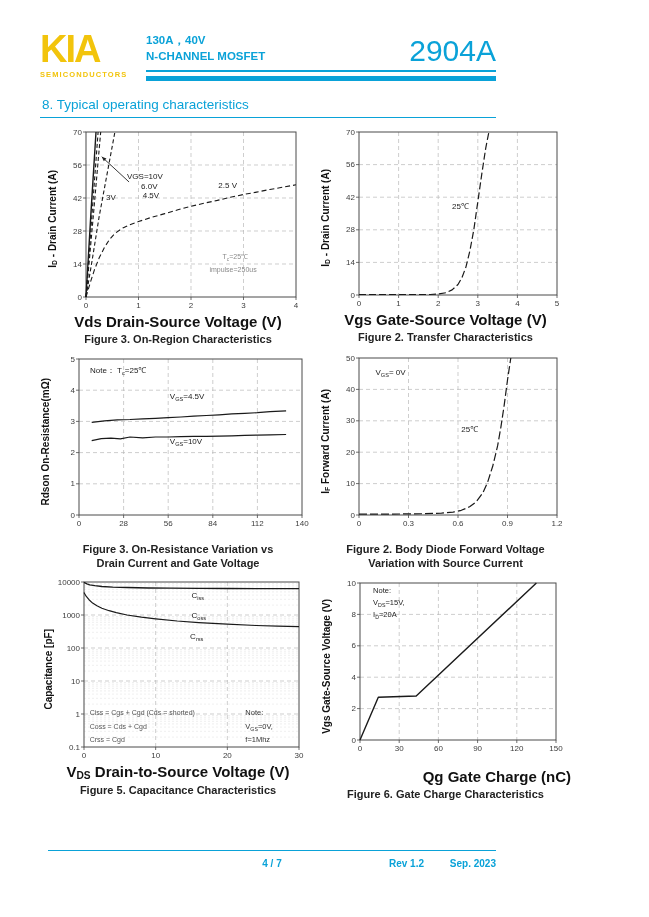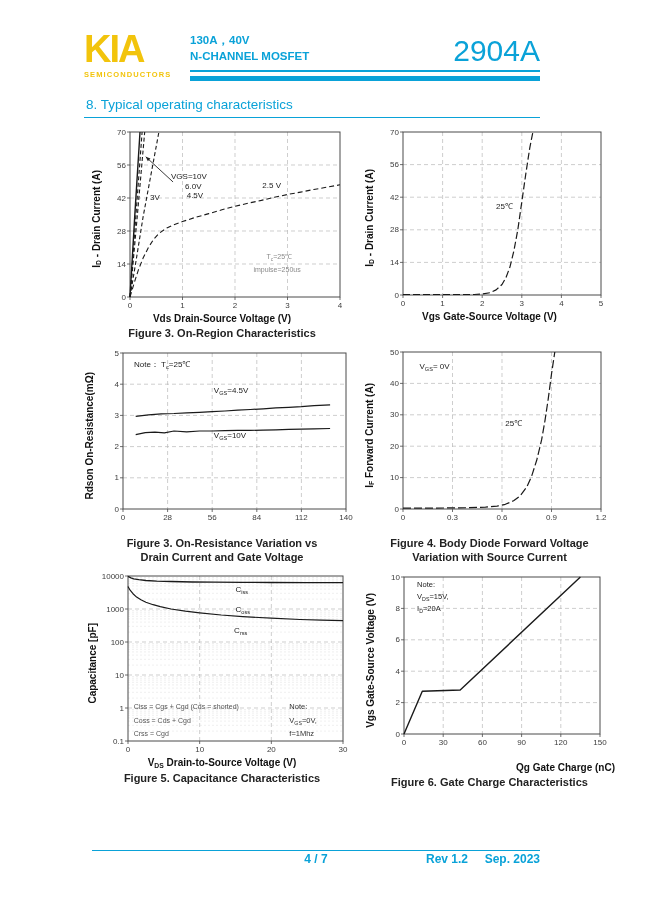--- a/index.html
+++ b/index.html
@@ -1,50 +1,50 @@
 <!DOCTYPE html>
 <html lang="en" style="--accent: #0aa2d8; --logo: #f2c40c;"><head>
 <meta charset="utf-8">
 <style>
   :root{ --accent:#0aa2d8; --logo:#f2c40c; }
   html,body{margin:0;padding:0;background:#fff;}
   body{width:649px;height:917px;font-family:"Liberation Sans",sans-serif;overflow:hidden;}
-  .page{box-sizing:border-box;width:536px;height:917px;padding:32px 40px 0 40px;position:relative;background:#fff;margin-left:44px;}
+  .page{box-sizing:border-box;width:536px;height:917px;padding:32px 40px 0 40px;position:relative;background:#fff;}
 
   
   header{display:flex;align-items:flex-start;}
   .logo-col{width:106px;flex:0 0 106px;}
   .logo{color:var(--logo);font-size:38px;font-weight:800;letter-spacing:-2px;line-height:.9;}
   .logo-sub{color:var(--logo);font-size:7.5px;font-weight:700;letter-spacing:1.1px;margin-top:4px;}
   .head-right{flex:1;padding-top:1px;}
   .head-top{display:flex;justify-content:space-between;align-items:flex-start;}
   .spec{color:var(--accent);font-weight:700;font-size:11.5px;line-height:1.35;}
   .part-no{color:var(--accent);font-size:30px;font-weight:500;line-height:1;margin-top:3px;}
   .rule-thin{height:1.5px;background:var(--accent);margin-top:4px;}
   .rule-thick{height:5px;background:var(--accent);margin-top:4px;}
 
   .section-title{color:var(--accent);font-size:13.5px;font-weight:400;margin:16px 0 0 0;padding:0 0 5px 2px;border-bottom:1.5px solid var(--accent);}
 
   
   .charts{display:grid;grid-template-columns:1fr 1fr;column-gap:4px;row-gap:6px;margin-top:8px;}
   figure.fig{margin:0;text-align:center;}
   .plotwrap{display:flex;align-items:center;justify-content:center;}
   .ylab{writing-mode:vertical-rl;transform:rotate(180deg);font-weight:700;font-size:10px;color:#111;white-space:nowrap;}
-  .xlab{font-weight:700;font-size:10px;color:#111;margin-top:0;}
+  .xlab{font-weight:700;font-size:15px;color:#111;margin-top:0;}
   .cap{font-weight:700;font-size:11px;color:#222;margin-top:3px;white-space:pre-line;line-height:1.25;}
   .fig-3 .cap,.fig-4 .cap{margin-top:12px;}
   .fig-6 .xlab{margin-top:12px;text-align:right;}
   .sub{font-size:68%;vertical-align:-2px;}
 
   svg.chart{display:block;}
   svg text{font-family:"Liberation Sans",sans-serif;}
   svg text.tick{font-size:8px;fill:#3d3d3d;}
 
   
-  footer{position:absolute;left:48px;right:40px;top:850px;border-top:1.5px solid var(--accent);padding-top:1px;color:var(--accent);font-weight:700;font-size:12px;height:20px;}
+  footer{position:absolute;left:48px;right:40px;top:850px;border-top:1.5px solid var(--accent);padding-top:7px;color:var(--accent);font-weight:700;font-size:10px;height:20px;}
   .page-num{position:absolute;left:50%;transform:translateX(-50%);}
   .rev{position:absolute;right:72px;}
   .date{position:absolute;right:0;}
 </style>
 </head>
 <body>
 
 <div class="page">
 
   <header>
@@ -158,20 +158,21 @@
             <text x="24" y="73.7" text-anchor="end" class="tick">42</text>
             <line x1="25" x2="28" y1="38.6" y2="38.6" stroke="#4a4a4a" stroke-width="0.8"></line>
             <text x="24" y="41.1" text-anchor="end" class="tick">56</text>
             <line x1="25" x2="28" y1="6.0" y2="6.0" stroke="#4a4a4a" stroke-width="0.8"></line>
             <text x="24" y="8.5" text-anchor="end" class="tick">70</text>
             <polyline points="28.0,168.5 99.3,168.5 107.2,168.1 115.1,166.7 121.1,163.9 127.0,158.5 131.0,151.5 134.9,141.1 138.9,124.8 142.8,103.8 146.8,75.9 150.8,47.9 154.7,22.3 157.9,6.0" fill="none" stroke="#1a1a1a" stroke-width="1.2" stroke-linejoin="round" stroke-dasharray="7 3"></polyline>
             <text x="121.1" y="82.8" text-anchor="start" fill="#222" style="font-size: 8px;"><tspan>25℃</tspan></text>
           </svg>
       </div>
       <div class="xlab"><span>Vgs Gate-Source Voltage (V)</span></div>
+      <figcaption class="cap">Figure 2. Transfer Characteristics</figcaption>
     </figure>
 
     <figure class="fig fig-3">
       <div class="plotwrap">
         <div class="ylab"><span>Rdson On-Resistance(mΩ)</span></div>
         <svg class="chart" width="265" height="179">
             <line x1="72.6" x2="72.6" y1="7" y2="163" stroke="#b9b9b9" stroke-width="0.7" stroke-dasharray="4 3"></line>
             <line x1="117.2" x2="117.2" y1="7" y2="163" stroke="#b9b9b9" stroke-width="0.7" stroke-dasharray="4 3"></line>
             <line x1="161.79999999999998" x2="161.79999999999998" y1="7" y2="163" stroke="#b9b9b9" stroke-width="0.7" stroke-dasharray="4 3"></line>
             <line x1="206.4" x2="206.4" y1="7" y2="163" stroke="#b9b9b9" stroke-width="0.7" stroke-dasharray="4 3"></line>
@@ -247,21 +248,21 @@
             <text x="24" y="71.3" text-anchor="end" class="tick">30</text>
             <line x1="25" x2="28" y1="37.4" y2="37.4" stroke="#4a4a4a" stroke-width="0.8"></line>
             <text x="24" y="39.9" text-anchor="end" class="tick">40</text>
             <line x1="25" x2="28" y1="6.0" y2="6.0" stroke="#4a4a4a" stroke-width="0.8"></line>
             <text x="24" y="8.5" text-anchor="end" class="tick">50</text>
             <polyline points="28.0,162.1 61.0,162.1 94.0,161.7 110.5,161.1 122.0,160.2 130.3,158.3 138.6,154.8 145.2,149.8 151.8,141.0 156.7,130.0 161.7,114.3 166.6,93.9 169.9,75.1 173.2,53.1 176.5,28.0 179.8,6.0" fill="none" stroke="#1a1a1a" stroke-width="1.2" stroke-linejoin="round" stroke-dasharray="8 3"></polyline>
             <text x="44.5" y="23.0" text-anchor="start" fill="#222" style="font-size: 8px;"><tspan>V</tspan><tspan dy="2" style="font-size: 5.6px;">GS</tspan><tspan dy="-2">= 0V</tspan></text>
             <text x="130.3" y="79.8" text-anchor="start" fill="#222" style="font-size: 8px;"><tspan>25℃</tspan></text>
           </svg>
       </div>
-      <figcaption class="cap">Figure 4. Body Diode Forward Voltage
+      <figcaption class="cap">Figure 2. Body Diode Forward Voltage
 Variation with Source Current</figcaption>
     </figure>
 
     <figure class="fig fig-5">
       <div class="plotwrap">
         <div class="ylab"><span>Capacitance [pF]</span></div>
         <svg class="chart" width="259" height="186">
             <line x1="30" x2="245" y1="160.1" y2="160.1" stroke="#dedede" stroke-width="0.5" stroke-dasharray="2 2"></line>
             <line x1="30" x2="245" y1="154.3" y2="154.3" stroke="#dedede" stroke-width="0.5" stroke-dasharray="2 2"></line>
             <line x1="30" x2="245" y1="150.1" y2="150.1" stroke="#dedede" stroke-width="0.5" stroke-dasharray="2 2"></line>

